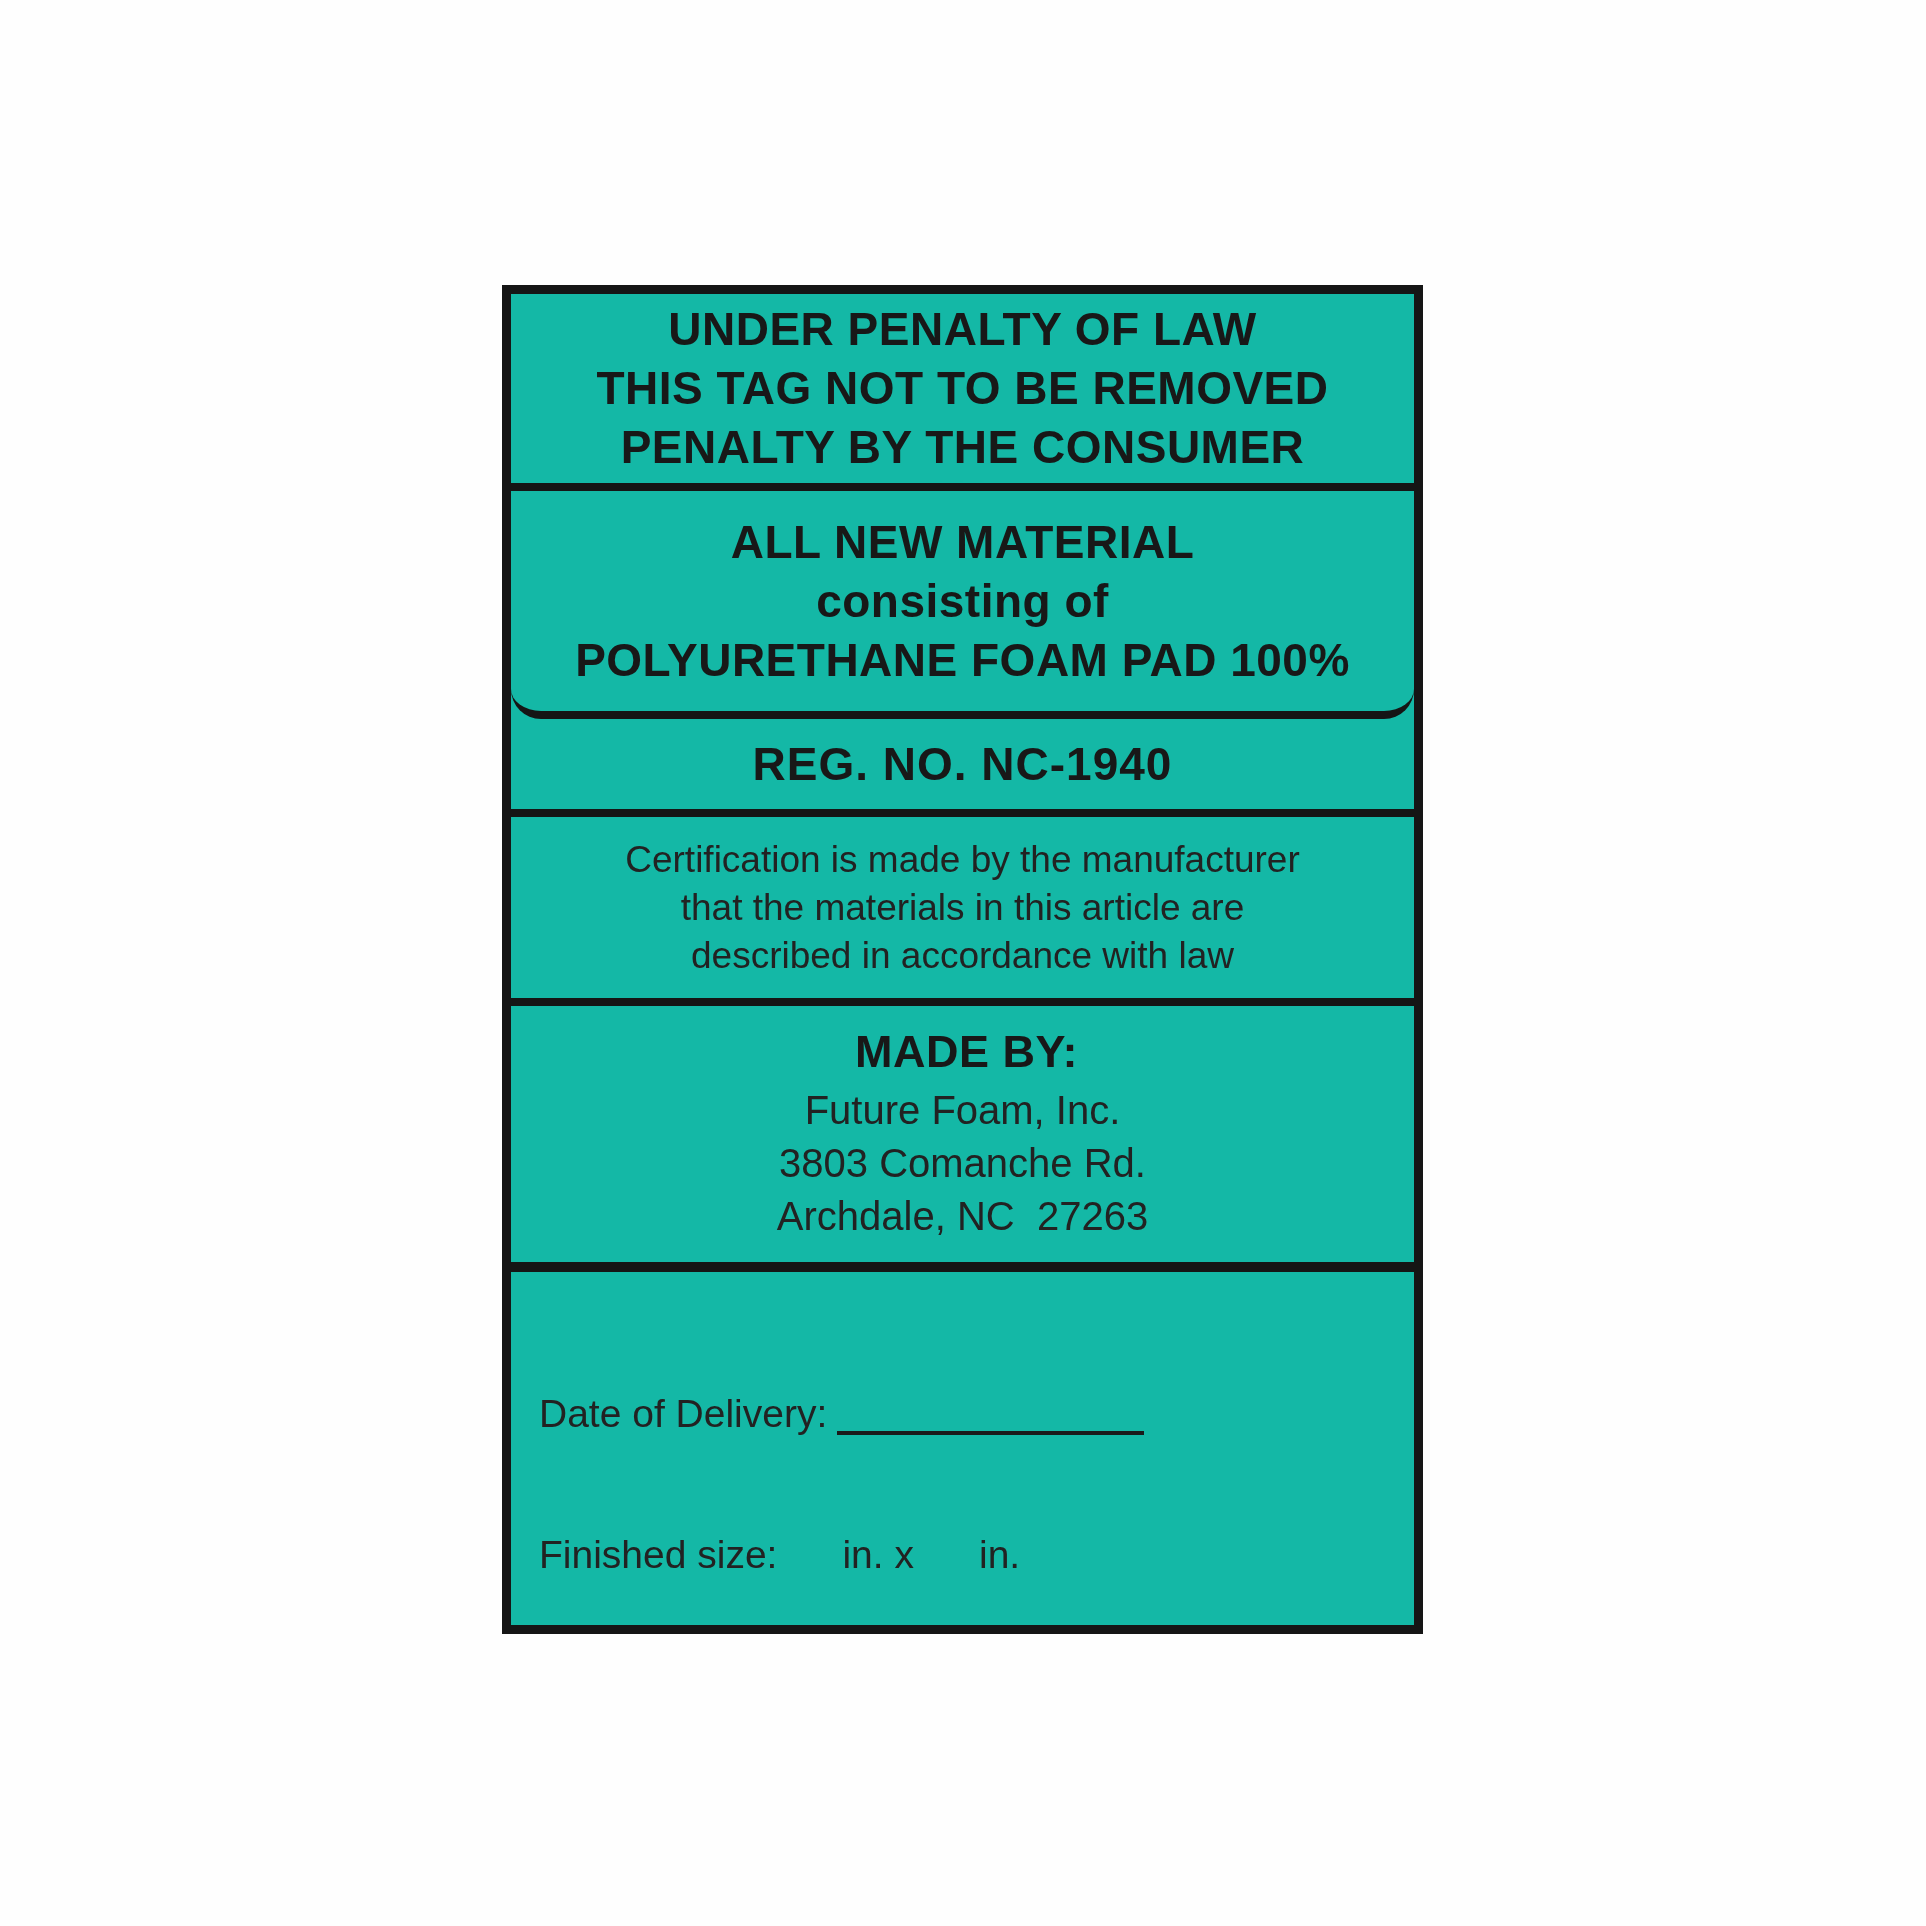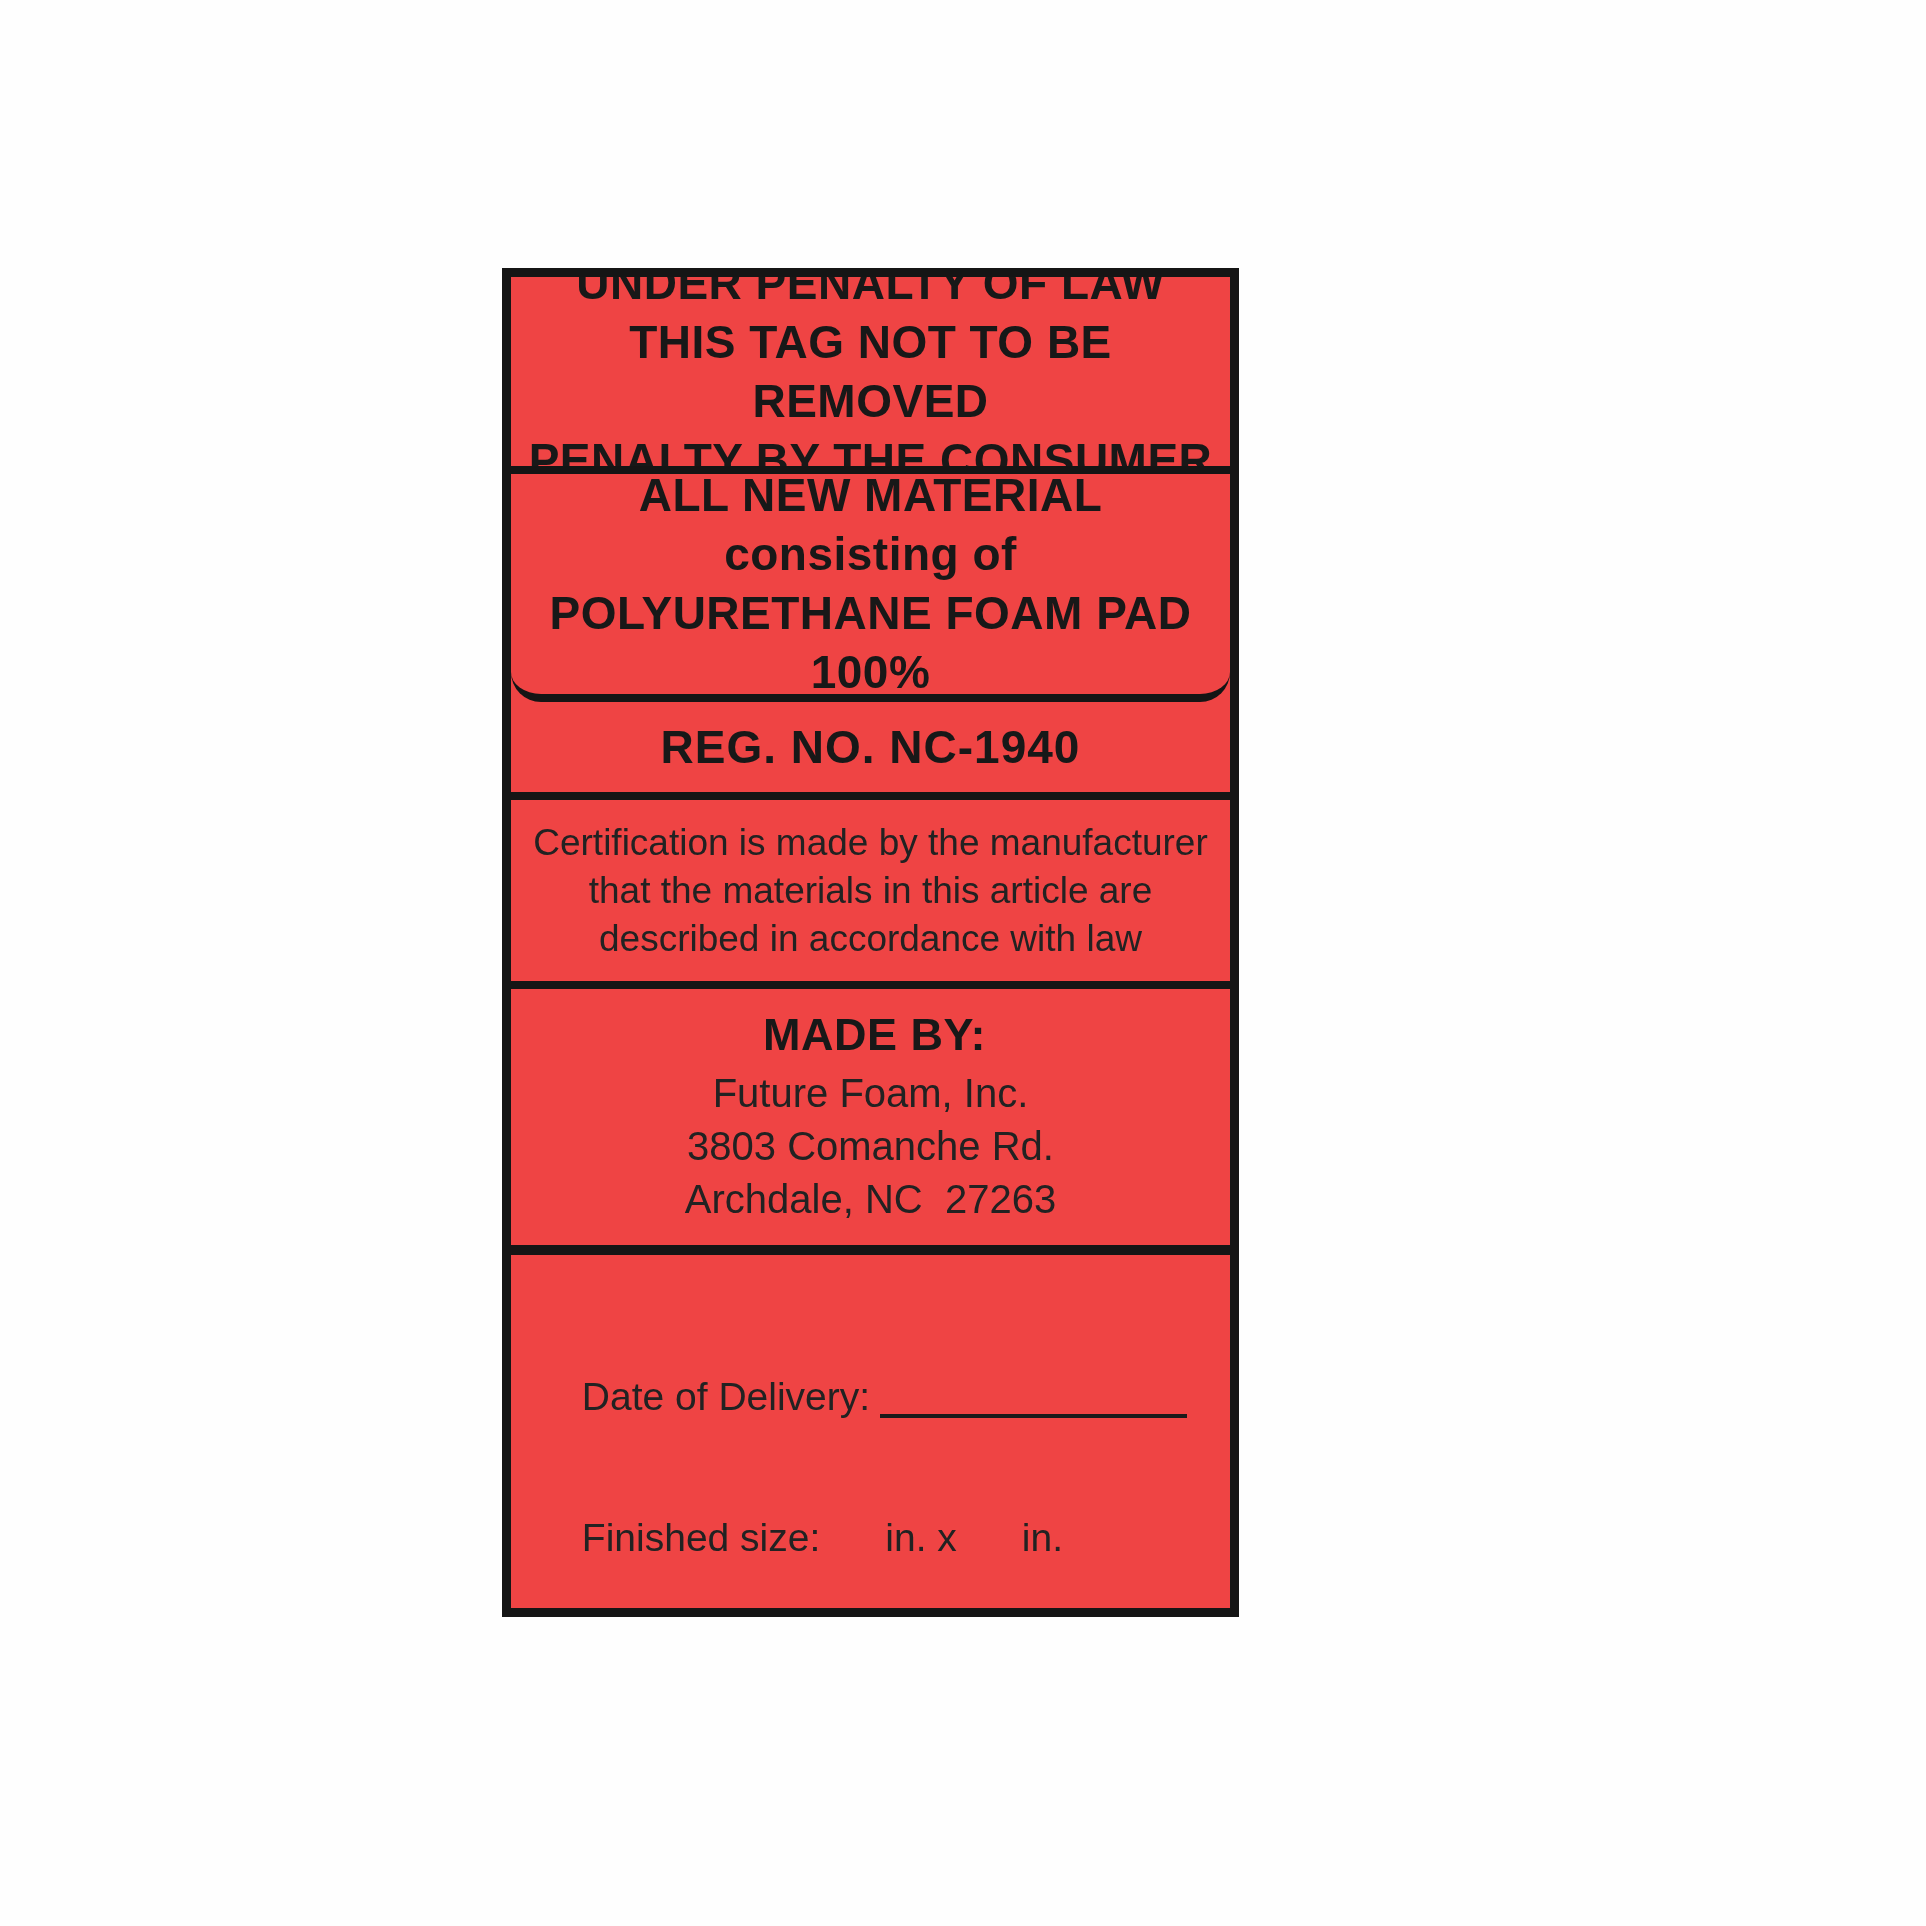--- a/index.html
+++ b/index.html
@@ -11,45 +11,45 @@
     position: relative;
     width: 1927px;
     height: 1927px;
     background: #fefefe;
     font-family: "Liberation Sans", "DejaVu Sans", sans-serif;
     color: #1c1c1c;
   }
   .law-label {
     position: absolute;
     left: 502px;
-    top: 268px;
-    width: 737px;
+    top: 285px;
+    width: 921px;
     height: 1349px;
     box-sizing: border-box;
     border: 9px solid #151515;
-    background: #ef4444;
+    background: #14b8a6;
     display: flex;
     flex-direction: column;
   }
   .sec {
     box-sizing: border-box;
     border-bottom: 8px solid #151515;
     display: flex;
     flex-direction: column;
     justify-content: center;
     align-items: center;
     text-align: center;
     overflow: hidden;
   }
   .sec-penalty   { height: 197px; }
   .sec-material  { height: 228px; border-radius: 30px; }
   .sec-reg       { height: 98px; }
   .sec-cert      { height: 189px; }
   .sec-madeby    { height: 266px; border-bottom-width: 10px; }
-  .sec-form      { height: 353px; border-bottom: none; justify-content: flex-start; align-items: center; text-align: left; }
+  .sec-form      { height: 353px; border-bottom: none; justify-content: flex-start; align-items: flex-start; text-align: left; }
 
   .bold-lines {
     font-weight: 700;
     font-size: 46px;
     line-height: 59px;
     letter-spacing: 0.5px;
     color: #181818;
   }
   .reg-line {
     font-weight: 700;

